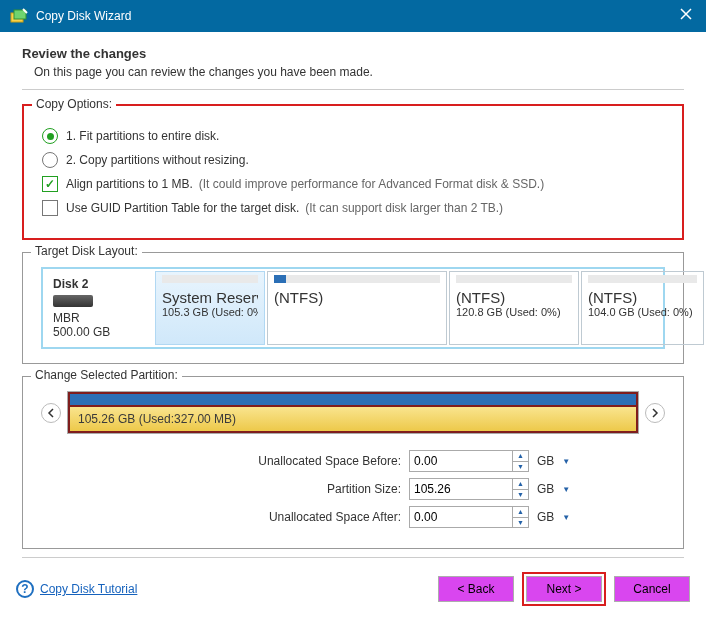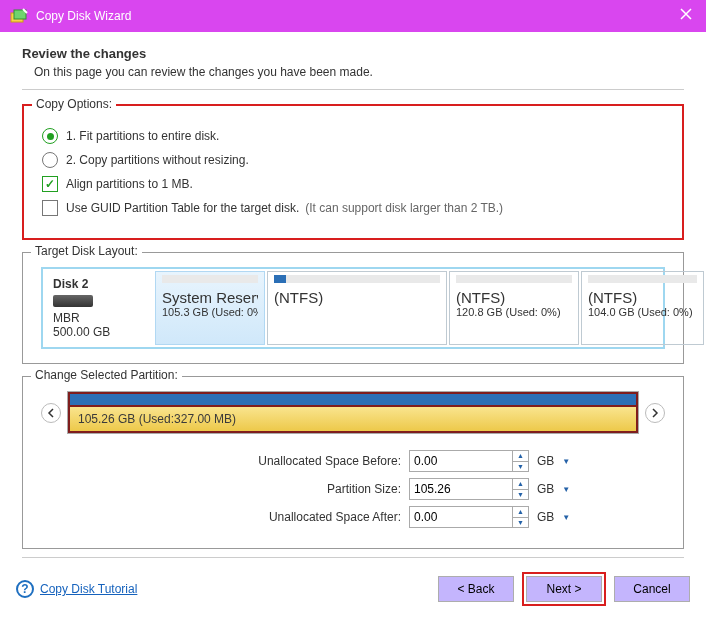--- a/index.html
+++ b/index.html
@@ -1,18 +1,18 @@
 <!DOCTYPE html>
 <html><head>
 <meta charset="utf-8">
 <style>
   * { box-sizing: border-box; margin: 0; padding: 0; }
   body { font-family: "Segoe UI", Tahoma, sans-serif; font-size: 12px; background: #fff; color: #333; width: 706px; height: 624px; overflow: hidden; }
 
-  .titlebar { background: #d946ef; color: #fff; height: 32px; display: flex; align-items: center; padding: 0 10px; }
+  .titlebar { background: #0369a1; color: #fff; height: 32px; display: flex; align-items: center; padding: 0 10px; }
   .titlebar .icon { width: 18px; height: 18px; margin-right: 8px; }
   .titlebar .title { font-size: 12px; flex: 1; }
   .titlebar .close { width: 16px; height: 16px; }
   .titlebar .close svg { width: 12px; height: 12px; }
 
   .content { padding: 14px 22px 0 22px; }
 
   .review-heading { font-weight: bold; font-size: 13px; }
   .review-sub { margin: 4px 0 10px 12px; }
 
@@ -59,21 +59,21 @@
   .spinner div + div { border-top: 1px solid #aaa; }
   .unit { margin: 0 8px; }
   .dd-arrow { color: #2461a7; font-size: 8px; }
 
   .footer { position: absolute; bottom: 8px; left: 0; right: 0; padding: 10px 16px; display: flex; align-items: center; }
   .footer-hr-wrap { position: absolute; bottom: 52px; left: 22px; right: 22px; }
   .help { display: flex; align-items: center; gap: 6px; }
   .help .qicon { width: 18px; height: 18px; border: 2px solid #1e6fc0; border-radius: 50%; display: flex; align-items: center; justify-content: center; color: #1e6fc0; font-weight: bold; font-size: 12px; }
   .help a { color: #1562bd; }
   .footer .spacer { flex: 1; }
-  .btn { min-width: 76px; height: 26px; border: 1px solid #adadad; background: #c4b5fd; margin-left: 8px; font-family: inherit; font-size: 12px; padding: 0 2px; cursor: pointer; }
+  .btn { min-width: 76px; height: 26px; border: 1px solid #adadad; background: #d946ef; margin-left: 8px; font-family: inherit; font-size: 12px; padding: 0 2px; cursor: pointer; }
   .btn-next-box { border: 2px solid #d81e1e; padding: 2px; display: inline-block; margin-left: 8px; }
   .btn-next-box .btn { margin-left: 0; }
 </style>
 </head>
 <body>
 
 <div class="titlebar">
   <span class="icon">
     <svg viewBox="0 0 18 18">
         <rect x="1" y="6" width="12" height="9" fill="#f9d24a" stroke="#caa112"></rect>
@@ -100,20 +100,21 @@
       <span class="control radio checked"></span>
       <span>1. Fit partitions to entire disk.</span>
     </div>
     <div class="opt-row">
       <span class="control radio unchecked"></span>
       <span>2. Copy partitions without resizing.</span>
     </div>
     <div class="opt-row">
       <span class="control checkbox checked"></span>
       <span>Align partitions to 1 MB.</span>
+      <span class="hint">(It could improve performance for Advanced Format disk &amp; SSD.)</span>
     </div>
     <div class="opt-row">
       <span class="control checkbox unchecked"></span>
       <span>Use GUID Partition Table for the target disk.</span>
       <span class="hint">(It can support disk larger than 2 TB.)</span>
     </div>
   </div>
 
   <div class="fieldset">
     <span class="legend">Target Disk Layout:</span>

